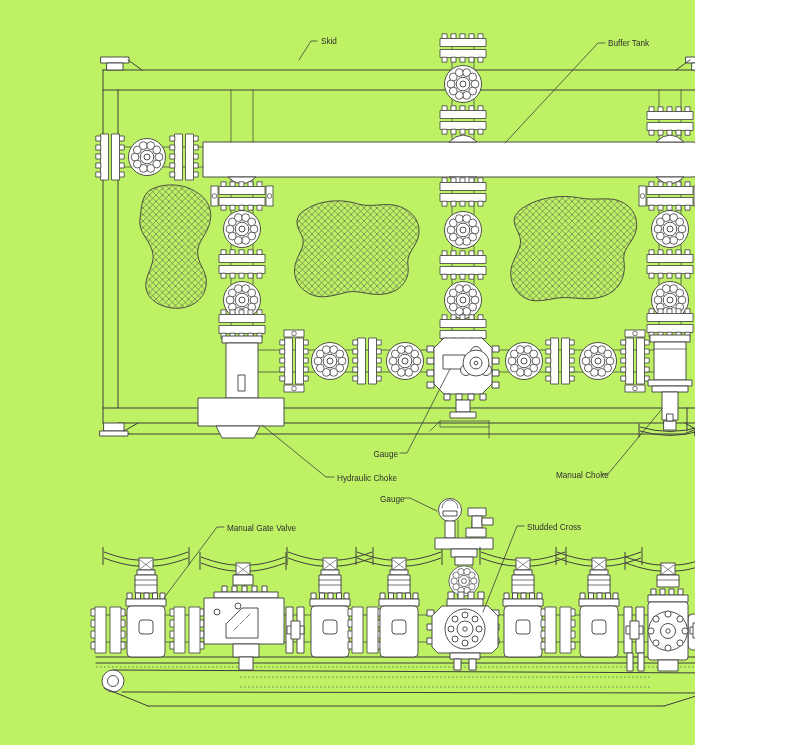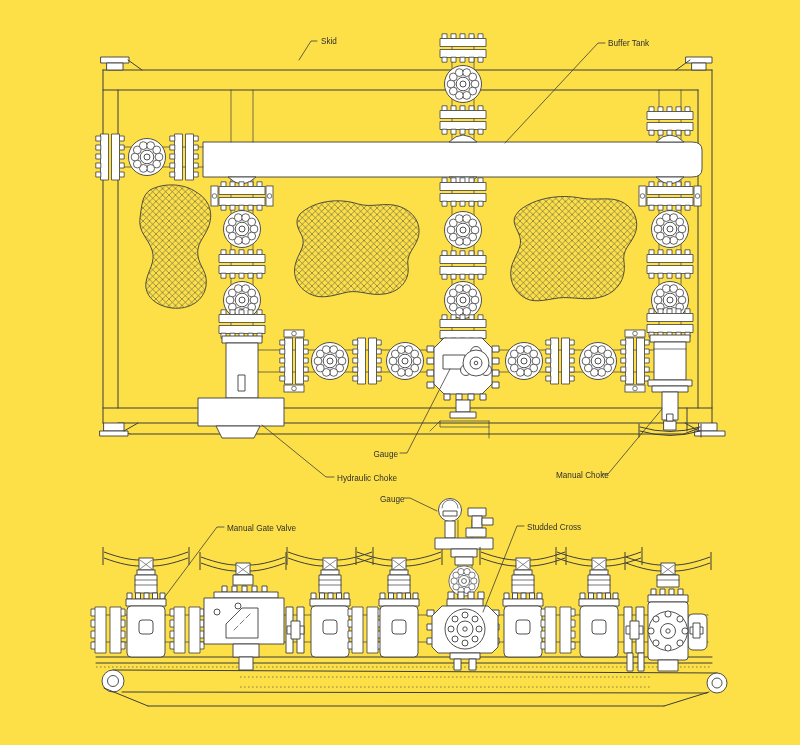--- a/index.html
+++ b/index.html
@@ -1,16 +1,16 @@
 <!DOCTYPE html>
 <html><head>
 <meta charset="utf-8">
 <style>
   html,body{margin:0;padding:0;background:#fff;}
-  .canvas{position:relative;width:800px;height:745px;background:#fde047;overflow:hidden;
+  .canvas{position:relative;width:695px;height:745px;background:#bef264;overflow:hidden;
           font-family:"Liberation Sans",sans-serif;}
   svg{display:block}
   .ln{fill:none;stroke:#3d3d3d;stroke-width:1;stroke-linecap:round;stroke-linejoin:round}
   .lt{stroke-width:.7}
   .fw{fill:#ffffff;stroke:#3d3d3d;stroke-width:.9;stroke-linejoin:round}
   .hatch{fill:url(#xh);stroke:#3d3d3d;stroke-width:.9}
   .lbl{font-family:"Liberation Sans",sans-serif;font-size:8.2px;fill:#2f2f2f;stroke:none}
   .ldr{fill:none;stroke:#3d3d3d;stroke-width:.8;stroke-linecap:round}
   .dash{fill:none;stroke:#3d3d3d;stroke-width:.7;stroke-dasharray:1.6 2.4;opacity:.85}
 </style>

